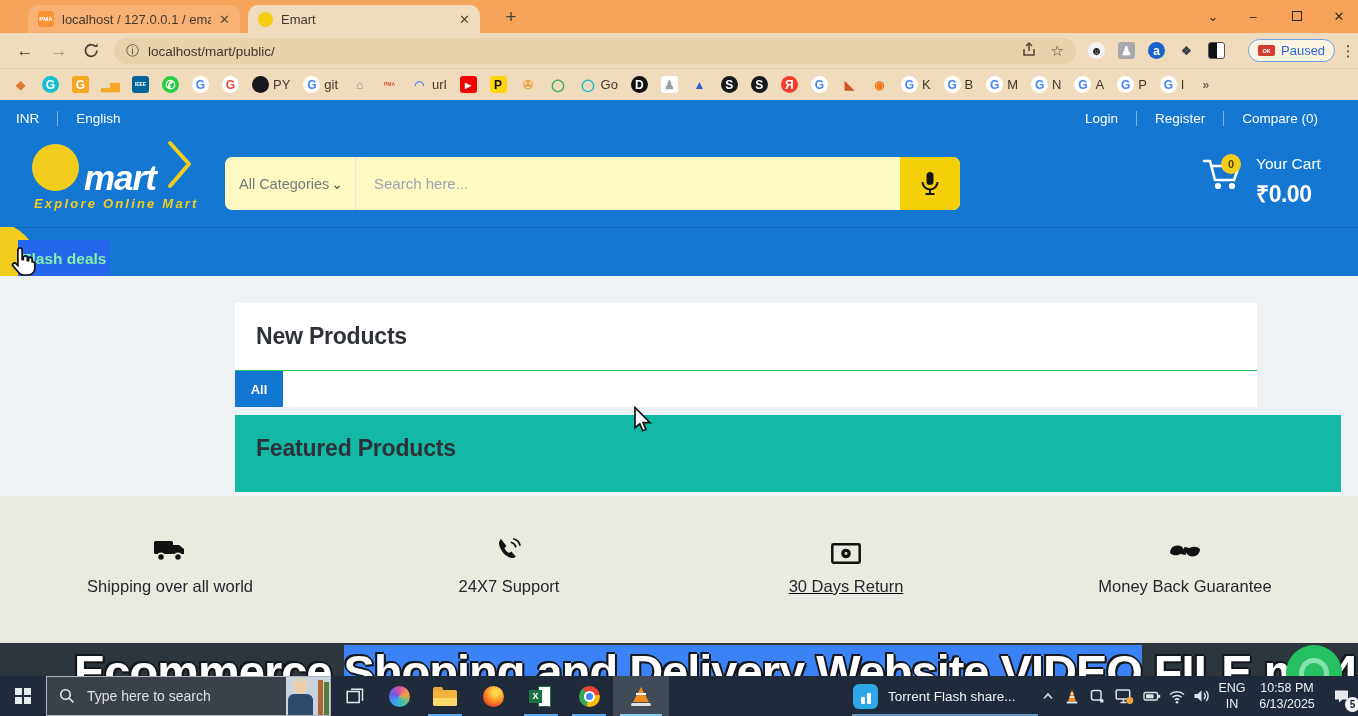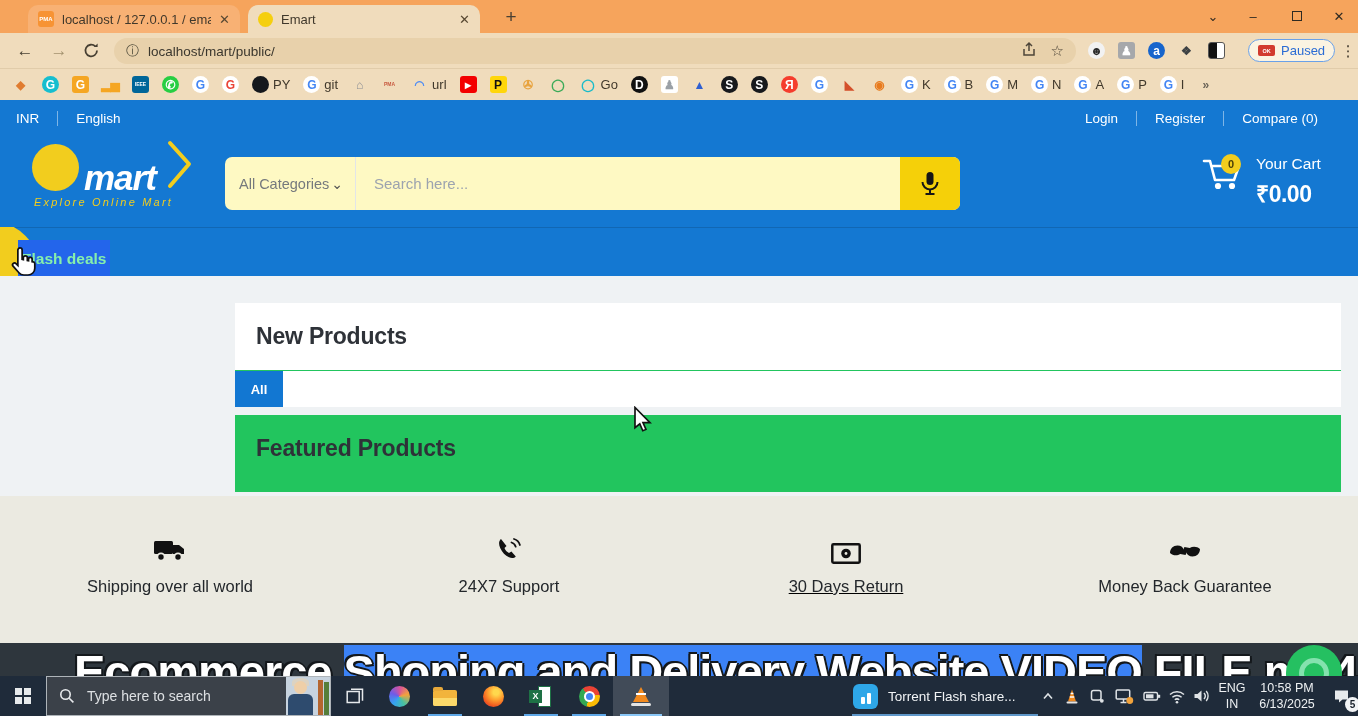--- a/index.html
+++ b/index.html
@@ -41,44 +41,44 @@
 
   
   .siteheader{left:0;top:100px;width:1358px;height:127px;background:#1478D2;}
   .topline{position:absolute;left:16px;right:40px;top:11px;display:flex;align-items:center;color:#fff;font-size:13.5px;}
   .tl-div{width:1px;height:15px;background:rgba(255,255,255,.45);margin:0 18px;}
   .tl-right{margin-left:auto;display:flex;align-items:center;}
   .logo{position:absolute;left:30px;top:42px;width:210px;height:72px;}
   .logo-circle{position:absolute;left:2px;top:2px;width:47px;height:47px;border-radius:50%;background:#F2CD1E;}
   .logo-word{position:absolute;left:54px;top:1px;font-size:35px;font-style:italic;font-weight:bold;color:#fff;letter-spacing:-1px;margin-top:15px;}
   .logo-chev{position:absolute;left:137px;top:-2px;}
-  .logo-tag{position:absolute;left:4px;top:54px;font-size:11px;font-weight:normal;font-style:italic;color:#F2CD1E;letter-spacing:2.2px;white-space:nowrap;}
+  .logo-tag{position:absolute;left:4px;top:54px;font-size:13px;font-weight:bold;font-style:italic;color:#F2CD1E;letter-spacing:2.2px;white-space:nowrap;}
   .searchbar{position:absolute;left:225px;top:57px;width:735px;height:53px;background:#fef9c3;border-radius:7px;display:flex;align-items:stretch;overflow:hidden;}
   .cat{width:131px;display:flex;align-items:center;justify-content:space-between;padding:0 12px 0 14px;border-right:1px solid #E2E5E8;color:#75797D;font-size:14.5px;}
   .cat-chev{color:#555;font-size:14px;}
   .sinput{flex:1;border:0;outline:0;padding:0 18px;font-size:15px;color:#333;font-family:"Liberation Sans",sans-serif;background:transparent;}
   .sinput::placeholder{color:#9CA3AF;}
   .micbtn{width:60px;background:#F5D009;display:flex;align-items:center;justify-content:center;border:0;}
   .cartwrap{position:absolute;left:1200px;top:52px;width:150px;height:62px;color:#fff;}
   .cartbadge{position:absolute;left:21px;top:2px;width:20px;height:20px;border-radius:50%;background:#F2CD1E;color:#4A3F08;font-size:11px;font-weight:bold;display:flex;align-items:center;justify-content:center;}
   .cart-label{position:absolute;left:56px;top:3px;font-size:15.5px;}
   .cart-amt{position:absolute;left:56px;top:25px;font-size:23px;font-weight:bold;letter-spacing:-.5px;}
 
   
   .sitenav{left:0;top:227px;width:1358px;height:49px;background:#1478D2;box-shadow:inset 0 1px rgba(0,0,0,.14);overflow:hidden;}
   .nav-blob{position:absolute;left:-60px;top:-6px;width:100px;height:100px;border-radius:50%;background:#F2CD1E;}
   .flashdeals{position:absolute;left:18px;top:13px;background:#2365EB;color:#86efac;font-size:15.5px;font-weight:bold;padding:10px 4px;}
 
   
   .content{left:0;top:276px;width:1358px;height:220px;background:#EFF2F4;}
-  .cardA{position:absolute;left:235px;top:27px;width:1106px;height:104px;background:#fff;display:flex;flex-direction:column;}
+  .cardA{position:absolute;left:235px;top:27px;width:1022px;height:104px;background:#fff;display:flex;flex-direction:column;}
   .card-hd{flex:1;padding:20px 0 0 21px;font-size:23px;font-weight:bold;color:#2E3238;letter-spacing:-.2px;}
   .tabrow{height:37px;border-top:1px solid #22c55e;display:flex;}
   .allbtn{width:48px;height:100%;background:#1277D2;color:#fff;font-size:13px;font-weight:bold;display:flex;align-items:center;justify-content:center;border:0;}
-  .cardB{position:absolute;left:235px;top:139px;width:1106px;height:77px;background:#22c55e;}
+  .cardB{position:absolute;left:235px;top:139px;width:1106px;height:77px;background:#14b8a6;}
 
   
   .features{left:0;top:496px;width:1358px;height:147px;background:#EBEAE1;}
   .feat{position:absolute;top:34px;width:340px;text-align:center;}
   .feat-ic{height:34px;display:flex;align-items:flex-end;justify-content:center;}
   .feat-t{margin-top:13px;font-size:16.5px;color:#23272B;}
 
   
   .videobar{left:0;top:643px;width:1358px;height:33px;background:#2E363D;overflow:hidden;}
   .vtitle{position:absolute;left:74px;top:1px;font-size:47px;font-weight:bold;color:#fff;white-space:nowrap;letter-spacing:-1px;

